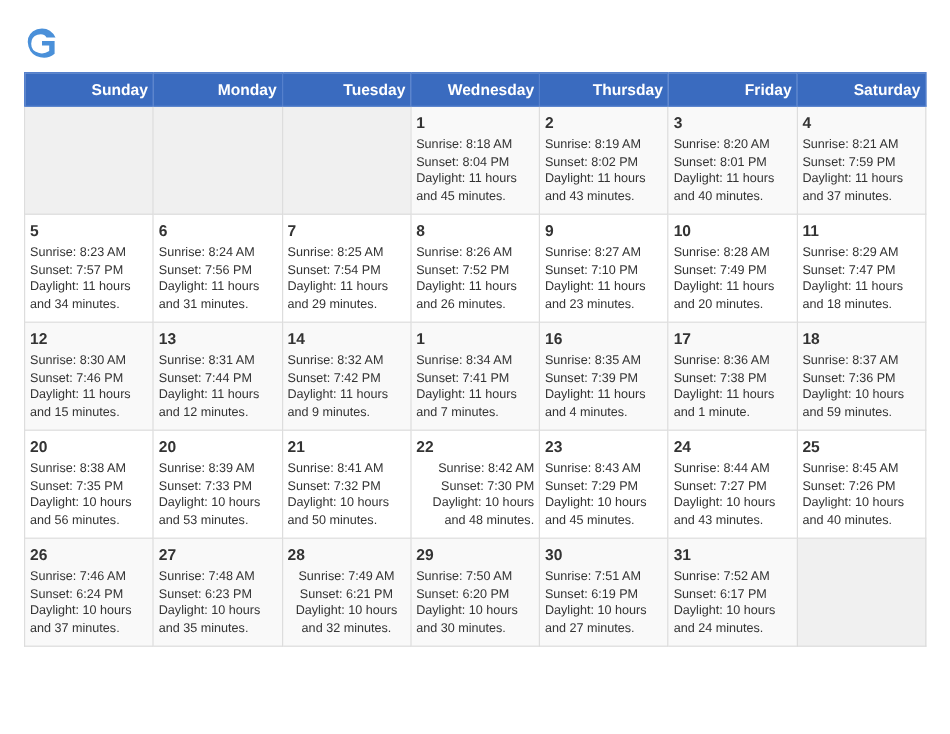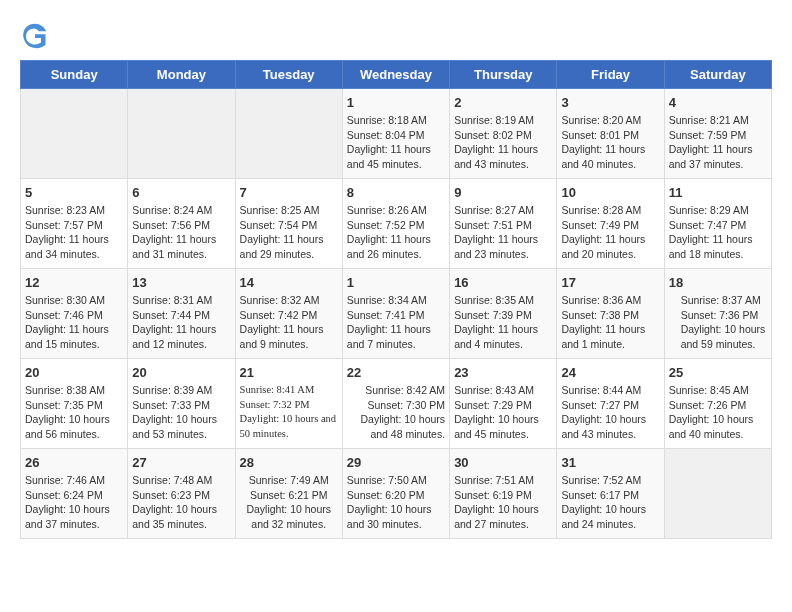--- a/index.html
+++ b/index.html
@@ -53,21 +53,21 @@
       table-layout: fixed;
     }
     thead tr {
       background-color: #3a6bbf;
     }
     thead th {
       color: #fff;
       font-size: 13px;
       font-weight: bold;
       padding: 6px 4px;
-      text-align: center;
+      text-align: right;
       border: 1px solid #5580cc;
     }
     tbody tr {
       border-bottom: 1px solid #ccc;
     }
     tbody td {
       vertical-align: top;
       padding: 6px 4px;
       font-size: 11px;
       color: #333;
@@ -177,21 +177,21 @@
         </td>
         <td>
           <span class="day-num">8</span>
           <div class="day-info" style="white-space: pre-line;">Sunrise: 8:26 AM
 Sunset: 7:52 PM
 Daylight: 11 hours and 26 minutes.</div>
         </td>
         <td>
           <span class="day-num">9</span>
           <div class="day-info" style="white-space: pre-line;">Sunrise: 8:27 AM
-Sunset: 7:51 PM
+Sunset: 7:10 PM
 Daylight: 11 hours and 23 minutes.</div>
         </td>
         <td>
           <span class="day-num">10</span>
           <div class="day-info" style="white-space: pre-line;">Sunrise: 8:28 AM
 Sunset: 7:49 PM
 Daylight: 11 hours and 20 minutes.</div>
         </td>
         <td>
           <span class="day-num">11</span>
@@ -232,41 +232,41 @@
 Daylight: 11 hours and 4 minutes.</div>
         </td>
         <td>
           <span class="day-num">17</span>
           <div class="day-info" style="white-space: pre-line;">Sunrise: 8:36 AM
 Sunset: 7:38 PM
 Daylight: 11 hours and 1 minute.</div>
         </td>
         <td>
           <span class="day-num">18</span>
-          <div class="day-info" style="white-space: pre-line; margin-left: 12px;">Sunrise: 8:37 AM
+          <div class="day-info" style="white-space: pre-line;">Sunrise: 8:37 AM
 Sunset: 7:36 PM
 Daylight: 10 hours and 59 minutes.</div>
         </td>
       </tr>
       <tr>
         <td>
           <span class="day-num">20</span>
           <div class="day-info" style="white-space: pre-line;">Sunrise: 8:38 AM
 Sunset: 7:35 PM
 Daylight: 10 hours and 56 minutes.</div>
         </td>
         <td>
           <span class="day-num">20</span>
           <div class="day-info" style="white-space: pre-line;">Sunrise: 8:39 AM
 Sunset: 7:33 PM
 Daylight: 10 hours and 53 minutes.</div>
         </td>
         <td>
           <span class="day-num">21</span>
-          <div class="day-info" style="white-space: pre-line; font-family: Liberation Serif, serif;">Sunrise: 8:41 AM
+          <div class="day-info" style="white-space: pre-line;">Sunrise: 8:41 AM
 Sunset: 7:32 PM
 Daylight: 10 hours and 50 minutes.</div>
         </td>
         <td>
           <span class="day-num">22</span>
           <div class="day-info" style="white-space: pre-line; text-align: right;">Sunrise: 8:42 AM
 Sunset: 7:30 PM
 Daylight: 10 hours and 48 minutes.</div>
         </td>
         <td>

